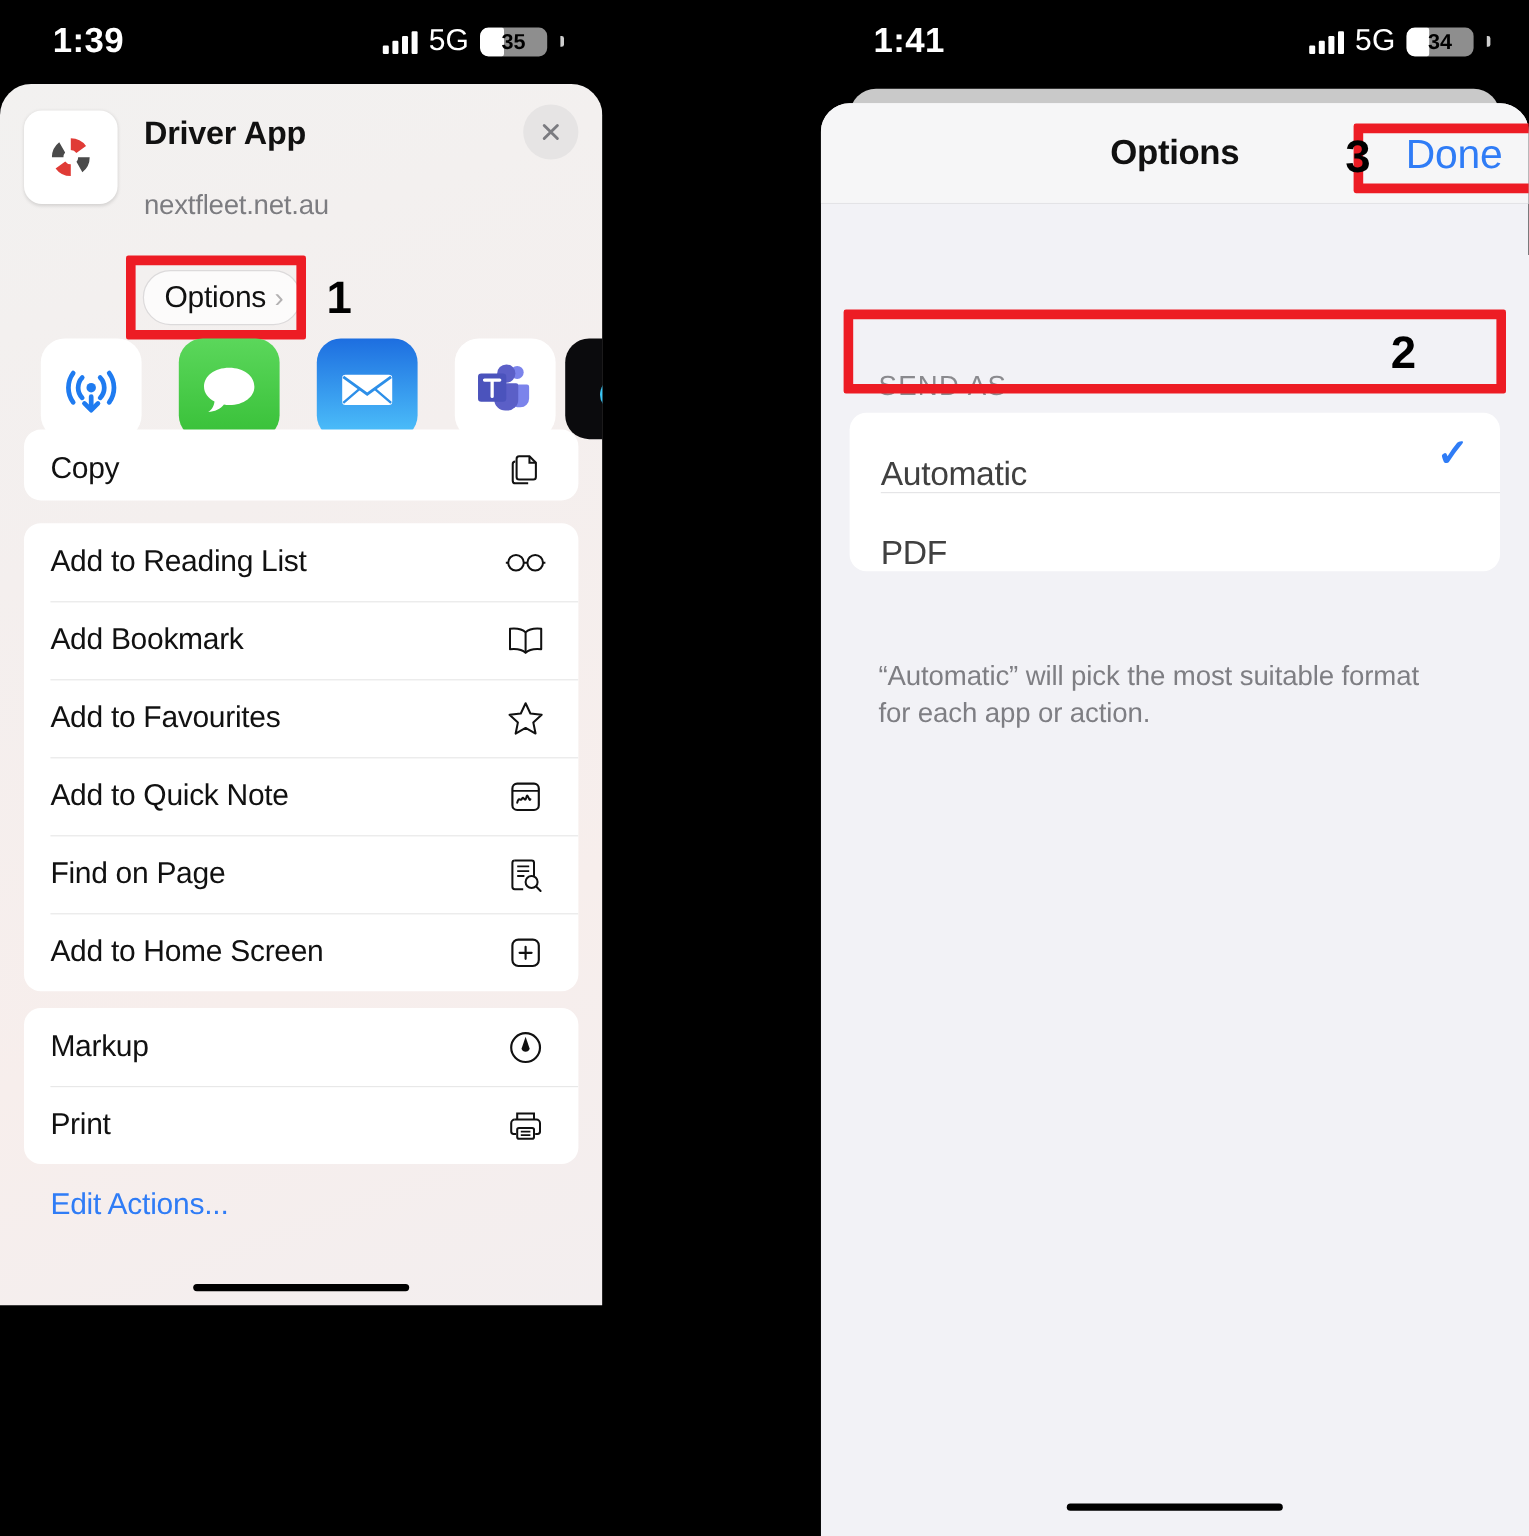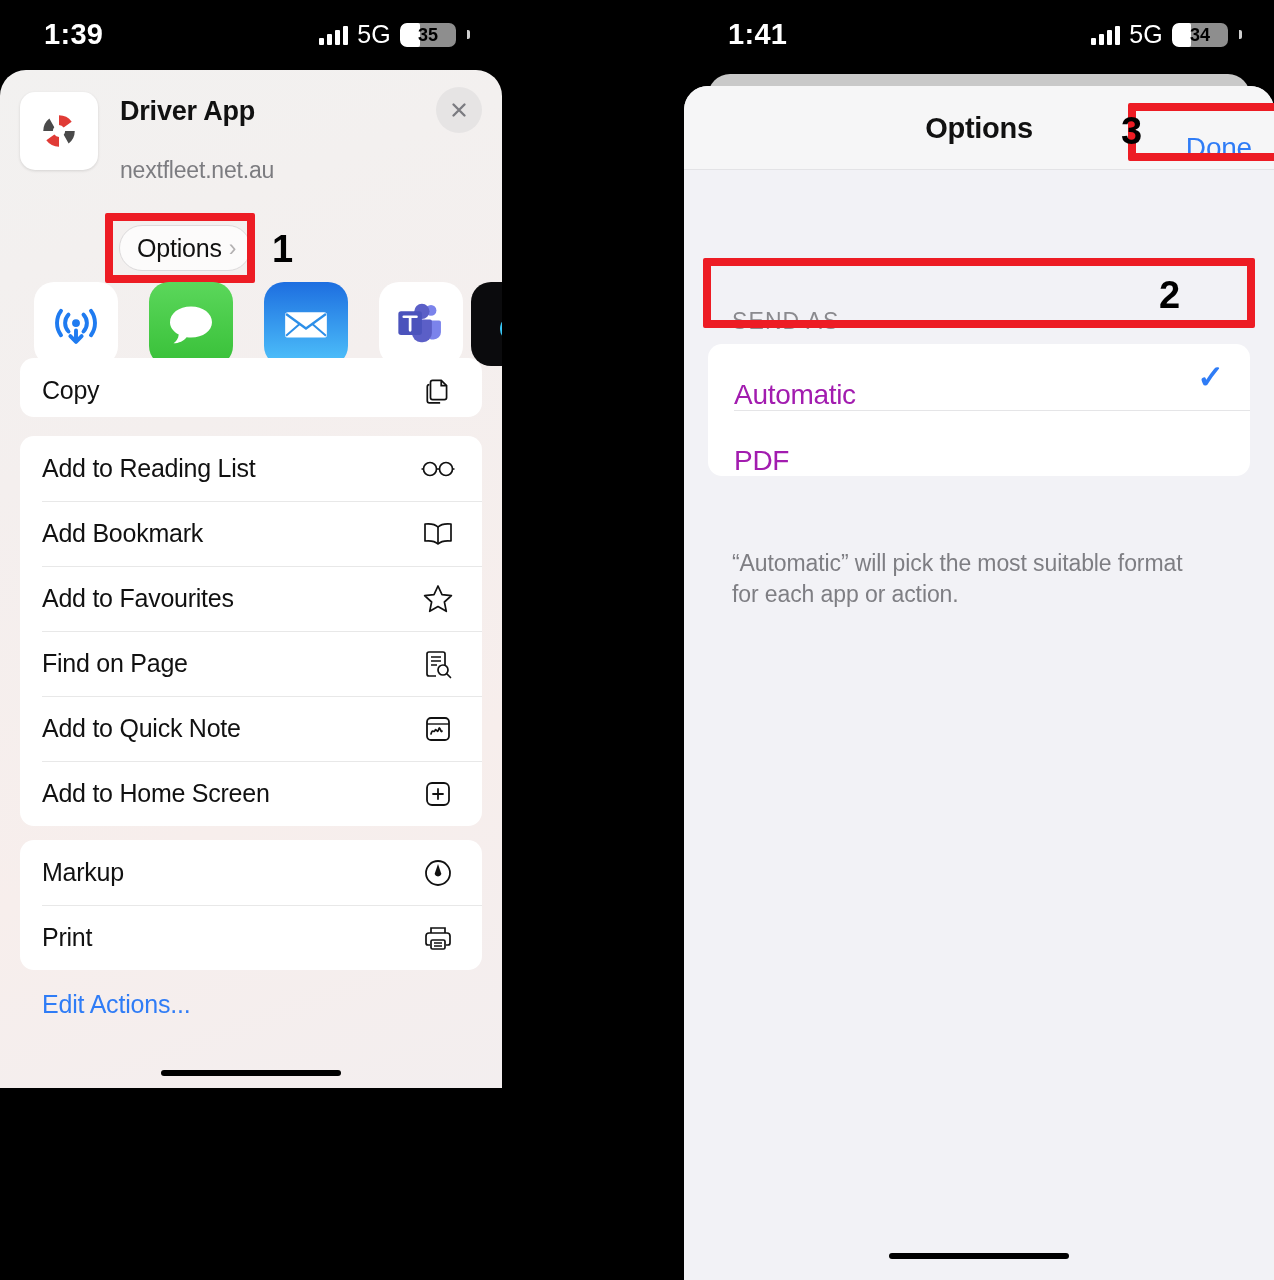--- a/index.html
+++ b/index.html
@@ -140,38 +140,38 @@
     position: relative; height: 84px;
     background: #f6f6f7; border-radius: 24px 24px 0 0;
     border-bottom: 1px solid #e3e3e6;
   }
   .opt-title {
     position:absolute; left:0; right:0; top: 26px; text-align:center;
     font-size: 29px; font-weight: 700; color:#111; letter-spacing:-.3px;
   }
   .done-btn {
     position:absolute; right: 22px; top: 24px;
-    font-size: 28px; color:#2f7cf6; letter-spacing:-.2px;margin-top:22px;
+    font-size: 34px; color:#2f7cf6; letter-spacing:-.2px;
   }
   .send-as-label {
     position:absolute; left: 48px; top: 222px;
     font-size: 23px; color:#8a8a8e; letter-spacing: 1.1px;
   }
   .opt-group {
     position:absolute; left: 24px; top: 258px; width: 542px;
     background:#fff; border-radius: 14px; overflow:hidden;
   }
   .opt-row {
     height: 66px; display:flex; align-items:center; justify-content:space-between;
     padding: 0 26px 0 26px; position:relative;
   }
   .opt-row + .opt-row::before {
     content:''; position:absolute; left:26px; right:0; top:0; height:1px; background:#e5e5e7;
   }
-  .opt-row .olbl { font-size: 28px; color:#a21caf; letter-spacing:-.3px;margin-top:35px; }
+  .opt-row .olbl { font-size: 28px; color:#404040; letter-spacing:-.3px;margin-top:35px; }
   .check { color:#2f7cf6; font-size: 32px; font-weight: 600; line-height:1; }
   .opt-foot {
     position:absolute; left: 48px; top: 462px; width: 480px;
     font-size: 23px; line-height: 1.33; color:#7e7e83; letter-spacing:-.1px;
   }
 </style>
 </head>
 <body>
 
 <div class="stage">
@@ -325,42 +325,42 @@
         </div>
         <div class="row">
           <span class="rlbl">Add to Favourites</span>
           <span class="ricon">
             <svg width="30" height="29" viewBox="0 0 30 29" fill="none" stroke="#111" stroke-width="1.7" stroke-linejoin="round">
               <path d="M15 2 l4 8.6 9.4 1.1 -7 6.3 1.9 9.3 -8.3 -4.7 -8.3 4.7 1.9 -9.3 -7 -6.3 9.4 -1.1 z"></path>
             </svg>
           </span>
         </div>
         <div class="row">
+          <span class="rlbl">Add to Quick Note</span>
+          <span class="ricon">
+            <svg width="28" height="28" viewBox="0 0 28 28" fill="none" stroke="#111" stroke-width="1.8">
+              <rect x="3" y="3" width="22" height="22" rx="4"></rect>
+              <path d="M3 9 h22" stroke-width="1.4"></path>
+              <path d="M7 19 c1.5 -6 2.8 -.5 4 -3.5 c1.2 -3 2.4 4 3.6 -1 c1.2 -5 2.4 4.5 3.4 1.5" stroke-width="1.7" stroke-linecap="round"></path>
+            </svg>
+          </span>
+        </div>
+        <div class="row">
           <span class="rlbl">Find on Page</span>
           <span class="ricon">
             <svg width="28" height="30" viewBox="0 0 28 30" fill="none" stroke="#111" stroke-width="1.7">
               <path d="M5 3 h14 a2 2 0 0 1 2 2 v12"></path>
               <path d="M5 3 a2 2 0 0 0 -2 2 v20 a2 2 0 0 0 2 2 h7"></path>
               <path d="M7 8 h10 M7 12 h10 M7 16 h6" stroke-width="1.5"></path>
               <circle cx="19" cy="21" r="5"></circle>
               <path d="M23 25 l3.5 3.5" stroke-linecap="round"></path>
             </svg>
           </span>
         </div>
         <div class="row">
-          <span class="rlbl">Add to Quick Note</span>
-          <span class="ricon">
-            <svg width="28" height="28" viewBox="0 0 28 28" fill="none" stroke="#111" stroke-width="1.8">
-              <rect x="3" y="3" width="22" height="22" rx="4"></rect>
-              <path d="M3 9 h22" stroke-width="1.4"></path>
-              <path d="M7 19 c1.5 -6 2.8 -.5 4 -3.5 c1.2 -3 2.4 4 3.6 -1 c1.2 -5 2.4 4.5 3.4 1.5" stroke-width="1.7" stroke-linecap="round"></path>
-            </svg>
-          </span>
-        </div>
-        <div class="row">
           <span class="rlbl">Add to Home Screen</span>
           <span class="ricon">
             <svg width="28" height="28" viewBox="0 0 28 28" fill="none" stroke="#111" stroke-width="1.8">
               <rect x="3" y="3" width="22" height="22" rx="5"></rect>
               <path d="M14 9 v10 M9 14 h10" stroke-linecap="round"></path>
             </svg>
           </span>
         </div>
       </div>
 

